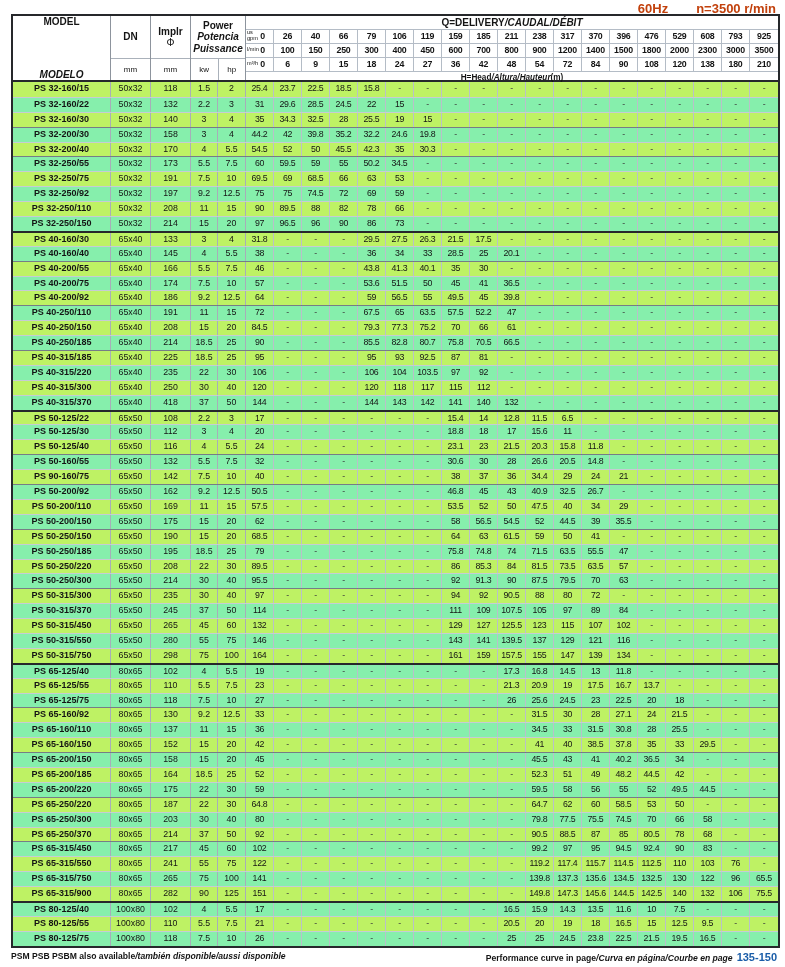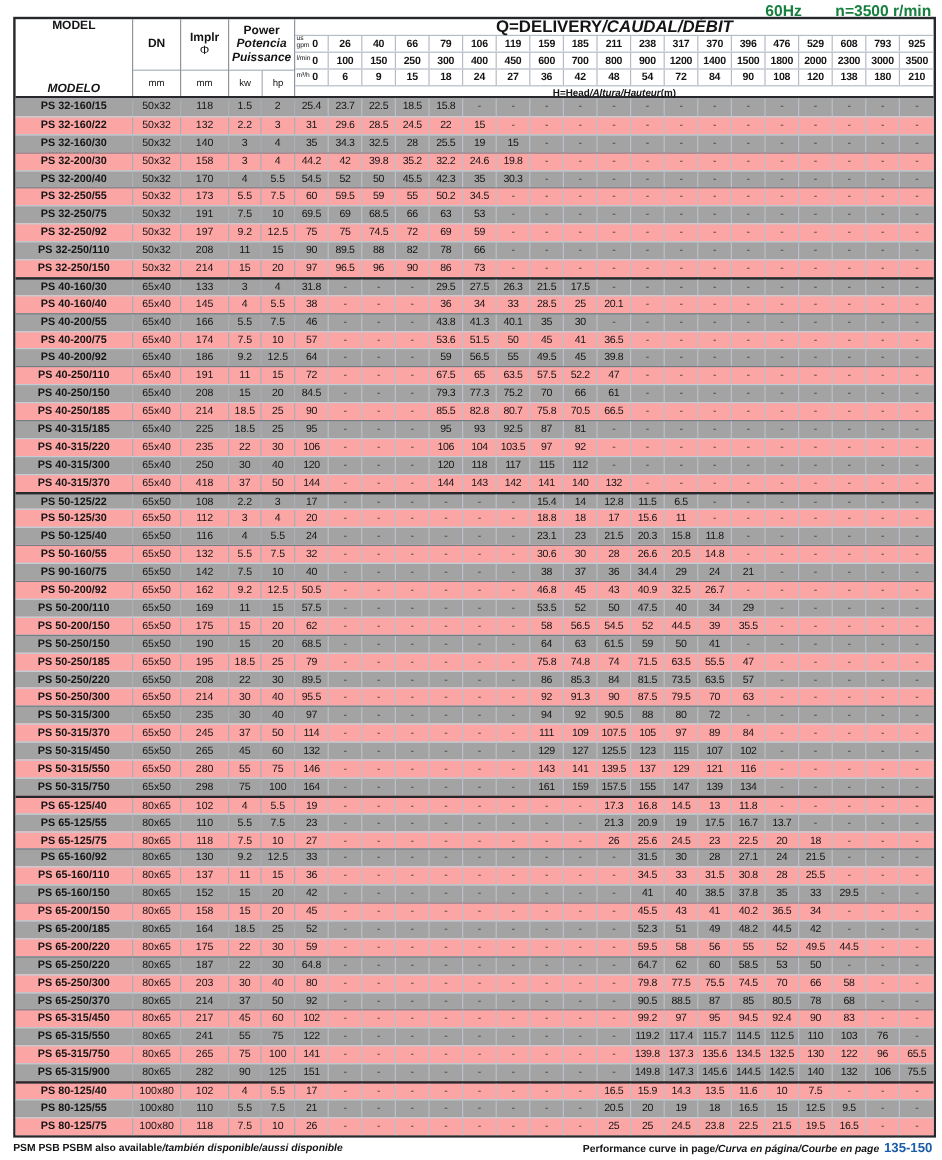--- a/index.html
+++ b/index.html
@@ -1,50 +1,50 @@
 <!DOCTYPE html>
 <html><head>
 <meta charset="utf-8">
 <style>
   html,body{margin:0;padding:0;background:#ffffff;}
   .page{position:relative;width:785px;height:967px;background:#fff;
         font-family:"Liberation Sans","DejaVu Sans",sans-serif;color:#141414;overflow:hidden;}
-  .freq{position:absolute;top:1px;right:9px;font-size:13px;font-weight:bold;color:#15803d;text-align:right;}
+  .freq{position:absolute;top:1px;right:9px;font-size:13px;font-weight:bold;color:#c2410c;text-align:right;}
   .freq .sp{margin-left:28px;}
   .tbl{position:absolute;left:11px;top:14px;width:765px;border:2px solid #26282b;box-sizing:content-box;background:#fff;}
   
   .thead{display:flex;height:64px;border-bottom:2px solid #26282b;}
   .hc{box-sizing:border-box;border-right:1px solid #8d949d;display:flex;flex-direction:column;align-items:center;}
   .hc.model{width:98px;justify-content:space-between;gap:41px;}
   .hc.dn{width:40px;}
   .hc.implr{width:40px;}
   .hc.power{width:55px;}
   .hline{font-size:10px;font-weight:bold;line-height:11.5px;}
   .hline.it{font-style:italic;}
   .grow{flex:1;display:flex;flex-direction:column;justify-content:center;align-items:center;}
   .unitrow{width:100%;height:22px;border-top:1px solid #aab1ba;display:flex;align-items:center;justify-content:center;
            font-size:8px;box-sizing:border-box;}
   .power .unitrow .u{flex:1;text-align:center;line-height:21px;height:100%;box-sizing:border-box;}
   .power .unitrow .u:first-child{border-right:1px solid #aab1ba;}
   .qblock{width:532px;display:flex;flex-direction:column;}
-  .qtitle{height:13px;line-height:13px;text-align:center;font-size:14px;font-weight:bold;border-bottom:1px solid #b4bcc6;}
+  .qtitle{height:13px;line-height:13px;text-align:center;font-size:10px;font-weight:bold;border-bottom:1px solid #b4bcc6;}
   .qtitle .it{font-style:italic;}
   .flowrow{height:13px;display:flex;border-bottom:1px solid #b4bcc6;}
   .fcell{width:28px;box-sizing:border-box;border-right:1px solid #b4bcc6;text-align:center;
          font-size:8.8px;font-weight:bold;line-height:12px;letter-spacing:-0.2px;position:relative;}
   .fcell:last-child{border-right:none;}
   .fcell .flabel{position:absolute;left:1px;top:0;height:12px;display:flex;flex-direction:column;justify-content:center;
                  font-size:5.6px;font-weight:normal;line-height:5.6px;text-align:left;letter-spacing:0;}
   .fcell.first{padding-left:6px;}
   .htitle{height:12px;line-height:11px;text-align:center;font-size:8.2px;font-weight:bold;flex:1;}
   .htitle .it{font-style:italic;}
   
   .tbody{display:flex;flex-direction:column;}
-  .trow{display:flex;height:14.9px;box-sizing:border-box;border-top:1px solid #c6ccd4;background:#fca5a5;}
-  .trow.shade{background:#a3a3a3;}
+  .trow{display:flex;height:14.9px;box-sizing:border-box;border-top:1px solid #c6ccd4;background:#86efac;}
+  .trow.shade{background:#bef264;}
   .trow.first{border-top:none;}
   .trow.sep-family{border-top:1px solid #767d86;}
   .trow.sep-group{border-top:2px solid #26282b;}
   .c{box-sizing:border-box;border-right:1px solid #a7aeb8;text-align:center;font-size:8.8px;line-height:13.6px;
      overflow:hidden;white-space:nowrap;}
   .c.model{width:98px;font-weight:bold;font-size:9px;}
   .c.dn{width:40px;}
   .c.implr{width:40px;}
   .c.kw{width:27px;}
   .c.hp{width:28px;}

